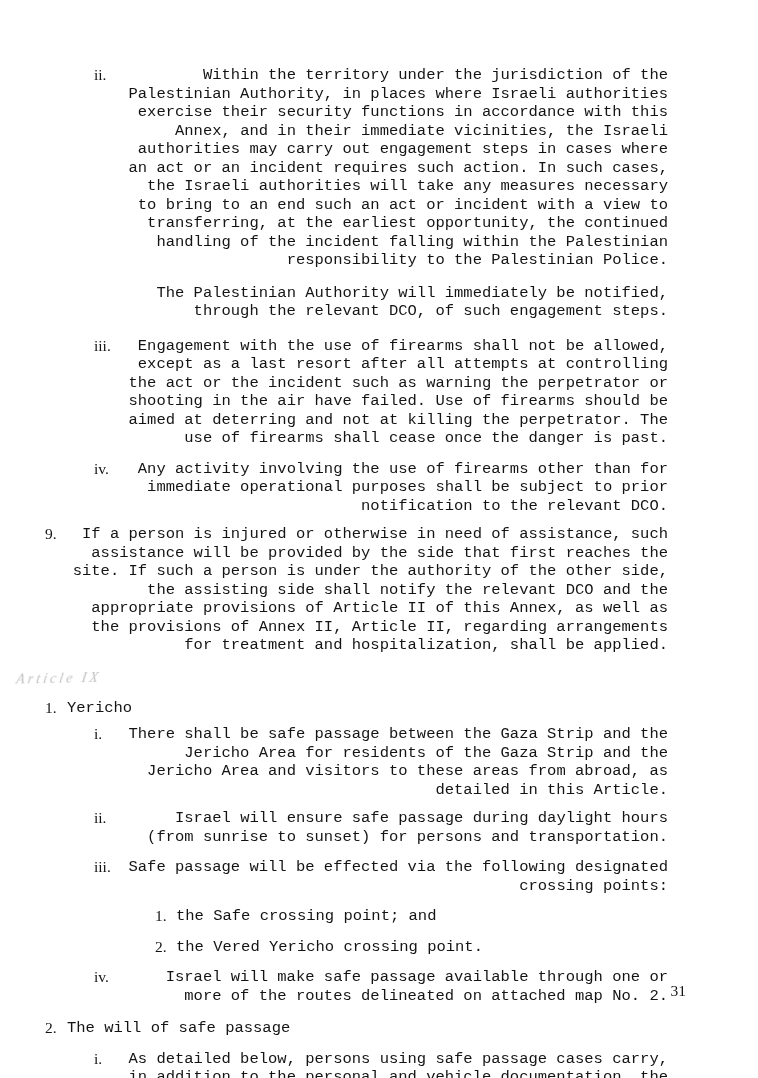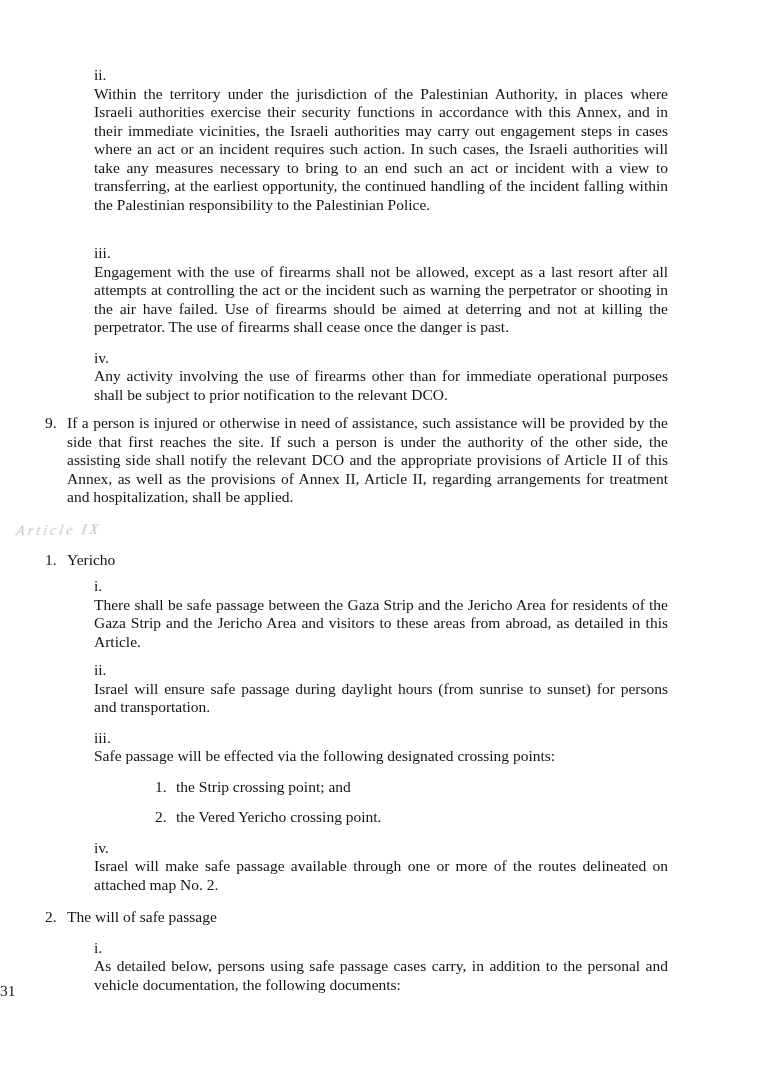--- a/index.html
+++ b/index.html
@@ -14,31 +14,31 @@
     margin: 0 auto;
     background: #ffffff;
     color: #141414;
     font-family: "Liberation Serif", serif;
     font-size: 15.5px;
     line-height: 18.5px;
     box-sizing: border-box;
     padding-top: 66px;
     overflow: hidden;
   }
-  .page p { margin: 0; }
+  .page p { margin: 0; text-align: right; }
 
   
   .row { display: flex; }
   .marker { flex: 0 0 auto; }
-  .body { flex: 1 1 auto; }
+  .body { flex: 1 1 auto; font-family: Liberation Mono, monospace; }
 
   .justify { text-align: justify; }
 
   
-  .lvl-roman { margin-left: 94px; margin-right: 90px; flex-direction: column; }
+  .lvl-roman { margin-left: 94px; margin-right: 90px; }
   .lvl-roman > .marker { width: 26px; }
 
   
   .lvl-num { margin-left: 45px; margin-right: 90px; }
   .lvl-num > .marker { width: 22px; }
 
   
   .lvl-inner { margin-left: 155px; margin-right: 60px; }
   .lvl-inner > .marker { width: 21px; }
 
@@ -65,32 +65,33 @@
   .section-heading {
     margin: 0 40px 18px 15px;
     font-weight: 700;
   }
 
   .page-number {
     position: absolute;
     top: 982px;
     left: 0;
     width: 686px;
-    text-align: left;
+    text-align: right;
   }
 </style>
 </head>
 <body>
 
 <div class="page">
 
   <div class="row lvl-roman mb-16">
     <span class="marker">ii.</span>
     <div class="body justify">
       <p class="para-gap">Within the territory under the jurisdiction of the Palestinian Authority, in places where Israeli authorities exercise their security functions in accordance with this Annex, and in their immediate vicinities, the Israeli authorities may carry out engagement steps in cases where an act or an incident requires such action. In such cases, the Israeli authorities will take any measures necessary to bring to an end such an act or incident with a view to transferring, at the earliest opportunity, the continued handling of the incident falling within the Palestinian responsibility to the Palestinian Police.</p>
+      <p>The Palestinian Authority will immediately be notified, through the relevant DCO, of such engagement steps.</p>
     </div>
   </div>
 
   <div class="row lvl-roman mb-12">
     <span class="marker">iii.</span>
     <div class="body justify">
       <p>Engagement with the use of firearms shall not be allowed, except as a last resort after all attempts at controlling the act or the incident such as warning the perpetrator or shooting in the air have failed. Use of firearms should be aimed at deterring and not at killing the perpetrator. The use of firearms shall cease once the danger is past.</p>
     </div>
   </div>
 
@@ -132,21 +133,21 @@
 
   <div class="row lvl-roman mb-12">
     <span class="marker">iii.</span>
     <div class="body">
       <p>Safe passage will be effected via the following designated crossing points:</p>
     </div>
   </div>
 
   <div class="row lvl-inner mb-12">
     <span class="marker">1.</span>
-    <div class="body">the Strip crossing point; and</div>
+    <div class="body">the Safe crossing point; and</div>
   </div>
 
   <div class="row lvl-inner mb-12">
     <span class="marker">2.</span>
     <div class="body">the Vered Yericho crossing point.</div>
   </div>
 
   <div class="row lvl-roman mb-14">
     <span class="marker">iv.</span>
     <div class="body justify">

